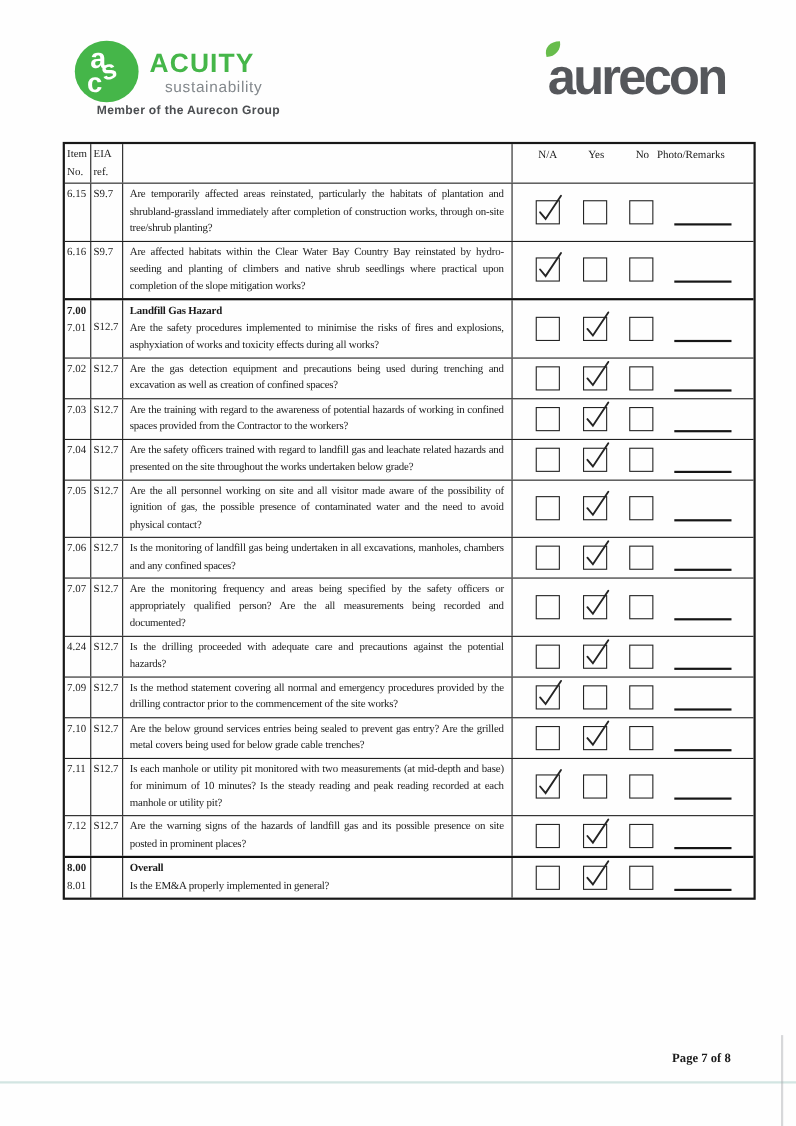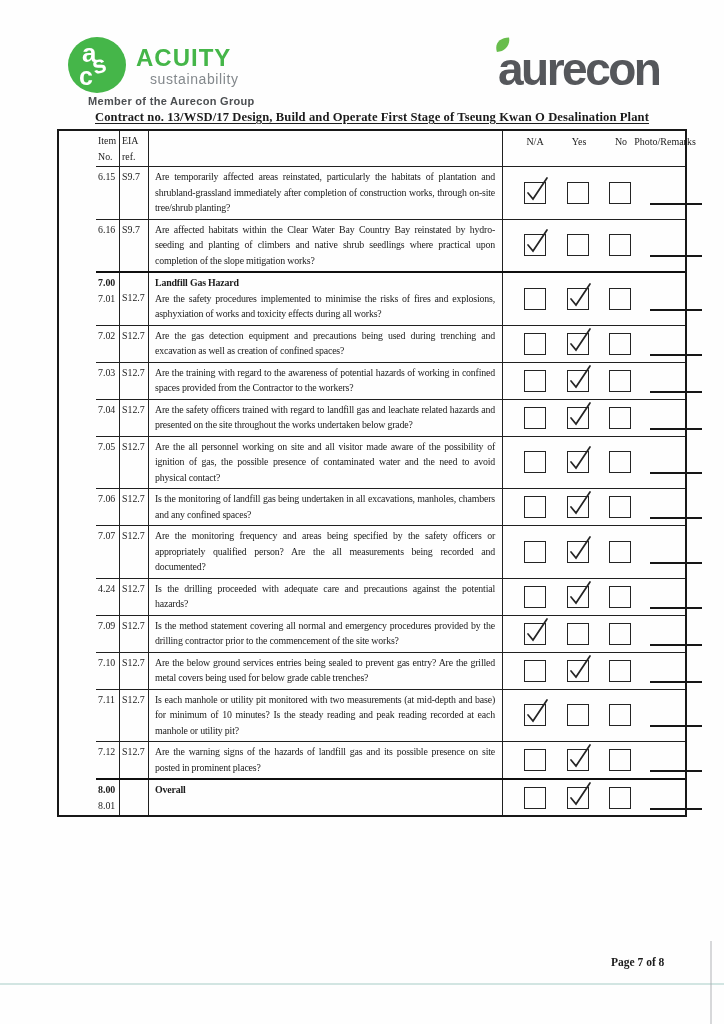--- a/index.html
+++ b/index.html
@@ -36,21 +36,21 @@
   .aurecon-leaf { position:absolute; left:2px; top:-7px; width:18px; height:16px; }
 
   
   .doc-title { position:absolute; left:57px; top:110px; width:630px;
     text-align:center; font-weight:bold; font-size:12.6px; letter-spacing:0.1px;
     text-decoration:underline; text-underline-offset:2px; white-space:nowrap; }
 
   
   .checklist { position:absolute; left:57px; top:129px; width:630px;
     border:2.4px solid #181818; background:transparent; }
-  .thead, .trow { display:flex; align-items:stretch;margin-left:37px; }
+  .thead, .trow { display:flex; align-items:stretch; }
   .trow { border-top:1.8px solid #202020;justify-content:space-between; }
   .trow.has-section { border-top:2.6px solid #0f0f0f; }
   .cell { border-right:1.6px solid #202020; }
   .cell:last-child { border-right:none; }
   .col-item { width:24px; font-size:9.9px; padding:2px 1px 2px 2px; line-height:15.5px; }
   .col-eia  { width:29px; font-size:9.9px; padding:2px 1px 2px 2px; line-height:15.5px; }
   .col-q    { width:354px; font-size:9.9px; letter-spacing:-0.18px;
               line-height:15.5px; padding:2px 7px 3px 6px; text-align:justify; }
   .col-checks { flex:1; position:relative; min-height:30px; }
 
@@ -102,21 +102,20 @@
     <div class="member-line">Member of the Aurecon Group</div>
   </div>
 
   <div class="aurecon">
     <svg class="aurecon-leaf" viewBox="0 0 18 16">
       <path d="M2,14 C0.5,5 7,0.5 16,1.5 C16.5,9 10,15 2,14 Z" fill="#68bd4c" transform="rotate(-8 9 8)"></path>
     </svg>
     <span class="aurecon-word">aurecon</span>
   </div>
 
-  <div class="doc-title">Contract no. 13/WSD/17 Design, Build and Operate First Stage of Tseung Kwan O Desalination Plant</div>
 
   <div class="checklist">
     <div class="thead">
       <div class="cell col-item">
         <div>Item</div>
         <div>No.</div>
       </div>
       <div class="cell col-eia">EIA ref.</div>
       <div class="cell col-q"></div>
       <div class="cell col-checks">
@@ -492,20 +491,21 @@
   </div>
 
   <div class="trow has-section">
     <div class="cell col-item">
       <div class="sec-item">8.00</div>
       <div class="q-item">8.01</div>
     </div>
     <div class="cell col-eia"></div>
     <div class="cell col-q">
       <div class="sec-title">Overall</div>
+      <div class="q-text">Is the EM&amp;A properly implemented in general?</div>
     </div>
     <div class="cell col-checks">
       <span class="cb cb-na">
         
       </span>
       <span class="cb cb-yes checked">
         <svg class="tick" viewBox="0 0 26 26">
                 <path d="M5 16 L10 22 L24 1" fill="none" stroke="#242424" stroke-width="1.7" stroke-linecap="round"></path>
               </svg>
       </span>

